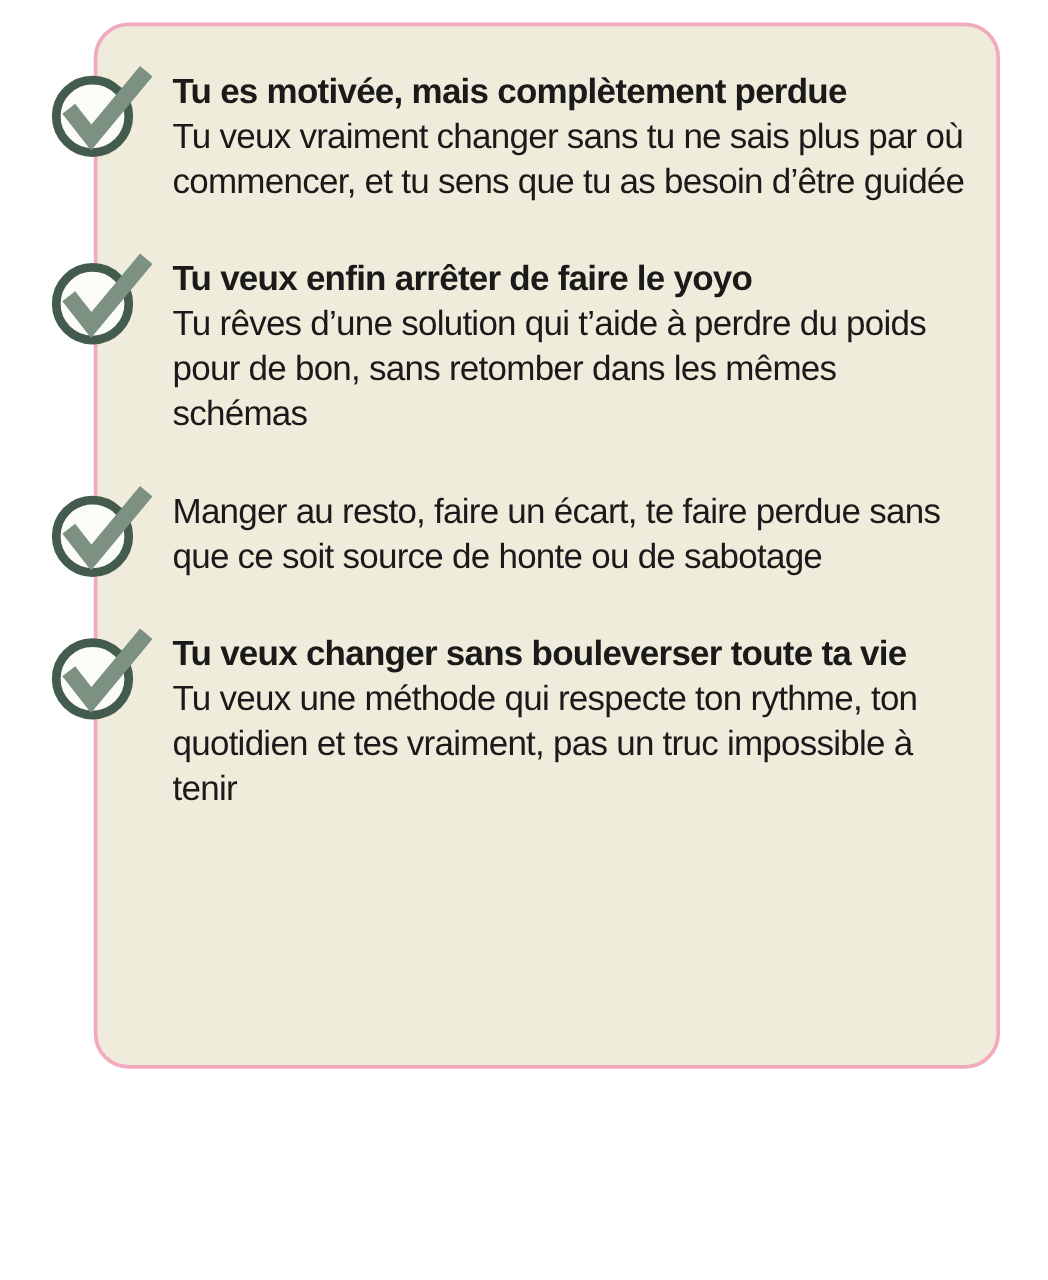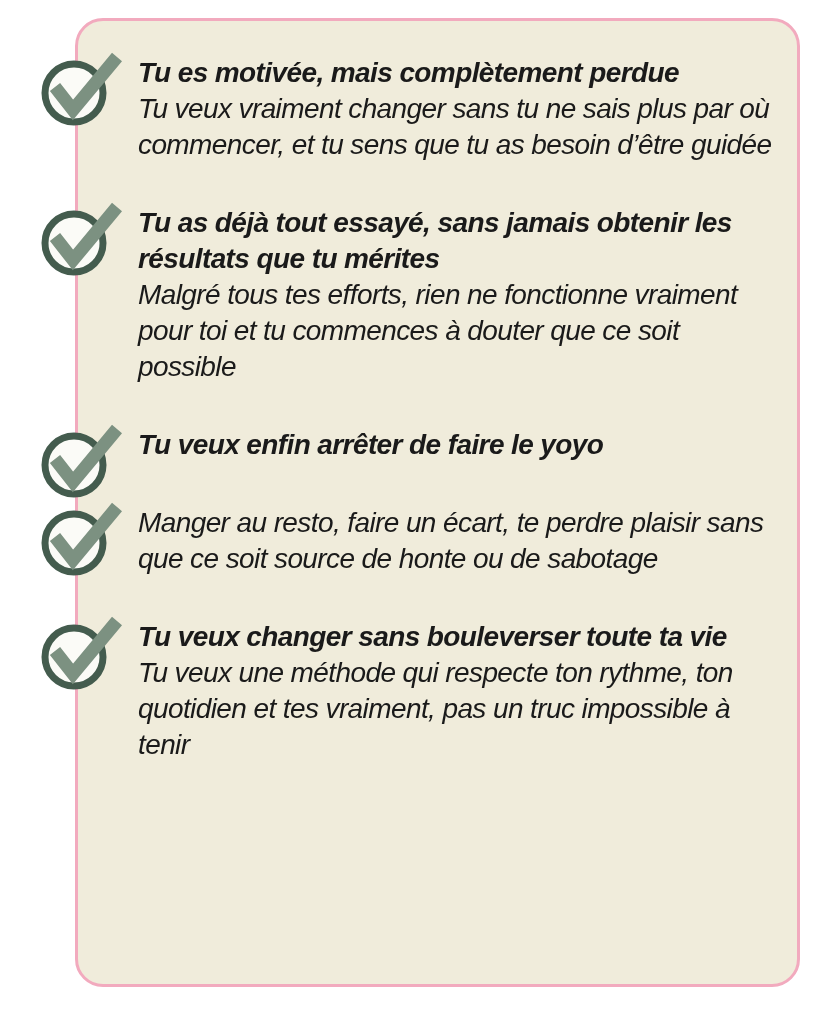--- a/index.html
+++ b/index.html
@@ -17,26 +17,25 @@
     width:838px;height:1024px;
     background:var(--page-background);
     font-family:"Liberation Sans","DejaVu Sans",sans-serif;
     color:var(--text);
     position:relative;
     overflow:hidden;
   }
   .card{
     position:absolute;
     left:75px;top:18px;
-    width:725px;height:969px;
+    width:725px;height:837px;
     background:var(--card-background);
     border:3px solid var(--card-border);
     border-radius:28px;
     padding:34px 14px 40px 60px;
-    font-style:italic;
   }
   .item{
     position:relative;
     margin-bottom:42px;
     max-width:645px;
   }
   .item:last-child{margin-bottom:0;}
   .check-icon{
     position:absolute;
     left:-98px;top:-8px;
@@ -74,43 +73,36 @@
 
   <div class="item">
     <svg class="check-icon" viewBox="0 0 84 80" aria-hidden="true">
       <circle class="ring" cx="34" cy="46" r="29"></circle>
       <path class="check" d="M15 40 L33 63 L77 10"></path>
     </svg>
     <div class="item-title">Tu es motivée, mais complètement perdue</div>
     <div class="item-desc">Tu veux vraiment changer sans tu ne sais plus par où commencer, et tu sens que tu as besoin d’être guidée</div>
   </div>
 
+
   <div class="item">
     <svg class="check-icon" viewBox="0 0 84 80" aria-hidden="true">
       <circle class="ring" cx="34" cy="46" r="29"></circle>
       <path class="check" d="M15 40 L33 63 L77 10"></path>
     </svg>
-    <div class="item-title">Tu as déjà tout essayé, sans jamais obtenir les résultats que tu mérites</div>
-    <div class="item-desc">Malgré tous tes efforts, rien ne fonctionne vraiment pour toi et tu commences à douter que ce soit possible</div>
+    <div class="item-title">Tu veux enfin arrêter de faire le yoyo</div>
+    <div class="item-desc">Tu rêves d’une solution qui t’aide à perdre du poids pour de bon, sans retomber dans les mêmes schémas</div>
   </div>
 
   <div class="item">
     <svg class="check-icon" viewBox="0 0 84 80" aria-hidden="true">
       <circle class="ring" cx="34" cy="46" r="29"></circle>
       <path class="check" d="M15 40 L33 63 L77 10"></path>
     </svg>
-    <div class="item-title">Tu veux enfin arrêter de faire le yoyo</div>
-  </div>
-
-  <div class="item">
-    <svg class="check-icon" viewBox="0 0 84 80" aria-hidden="true">
-      <circle class="ring" cx="34" cy="46" r="29"></circle>
-      <path class="check" d="M15 40 L33 63 L77 10"></path>
-    </svg>
-    <div class="item-desc">Manger au resto, faire un écart, te perdre plaisir sans que ce soit source de honte ou de sabotage</div>
+    <div class="item-desc">Manger au resto, faire un écart, te faire perdue sans que ce soit source de honte ou de sabotage</div>
   </div>
 
   <div class="item">
     <svg class="check-icon" viewBox="0 0 84 80" aria-hidden="true">
       <circle class="ring" cx="34" cy="46" r="29"></circle>
       <path class="check" d="M15 40 L33 63 L77 10"></path>
     </svg>
     <div class="item-title">Tu veux changer sans bouleverser toute ta vie</div>
     <div class="item-desc">Tu veux une méthode qui respecte ton rythme, ton quotidien et tes vraiment, pas un truc impossible à tenir</div>
   </div>

